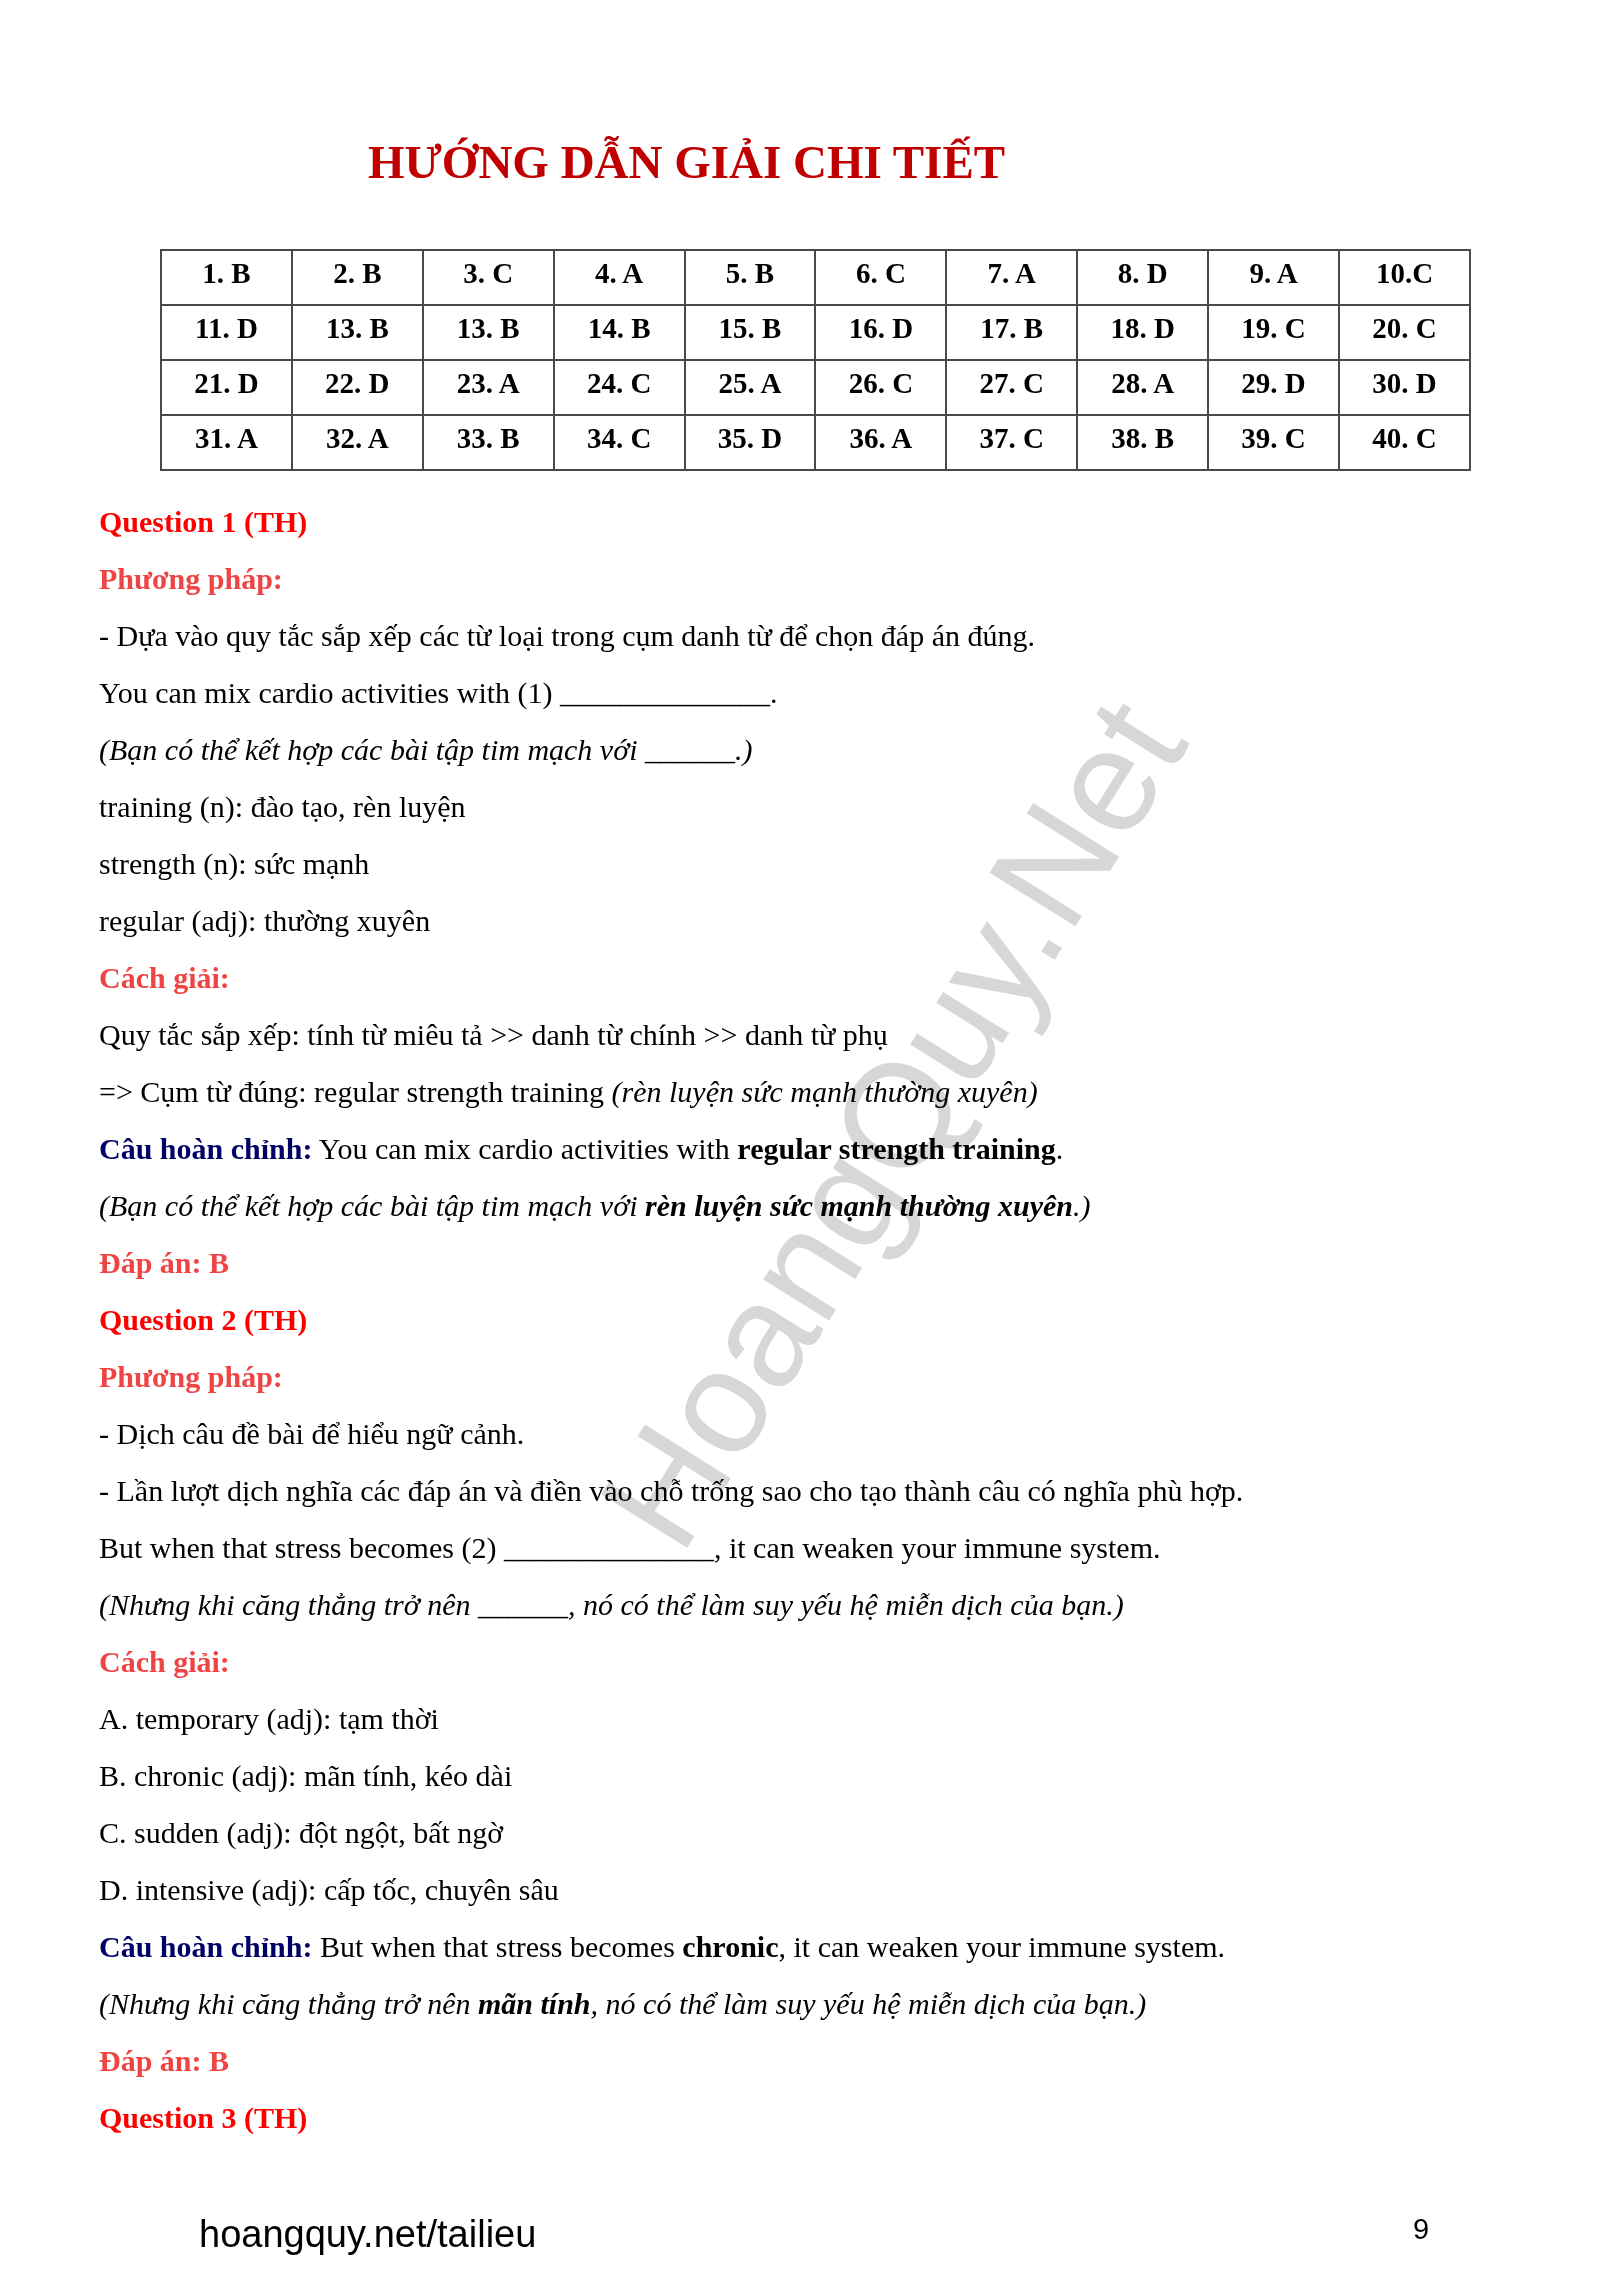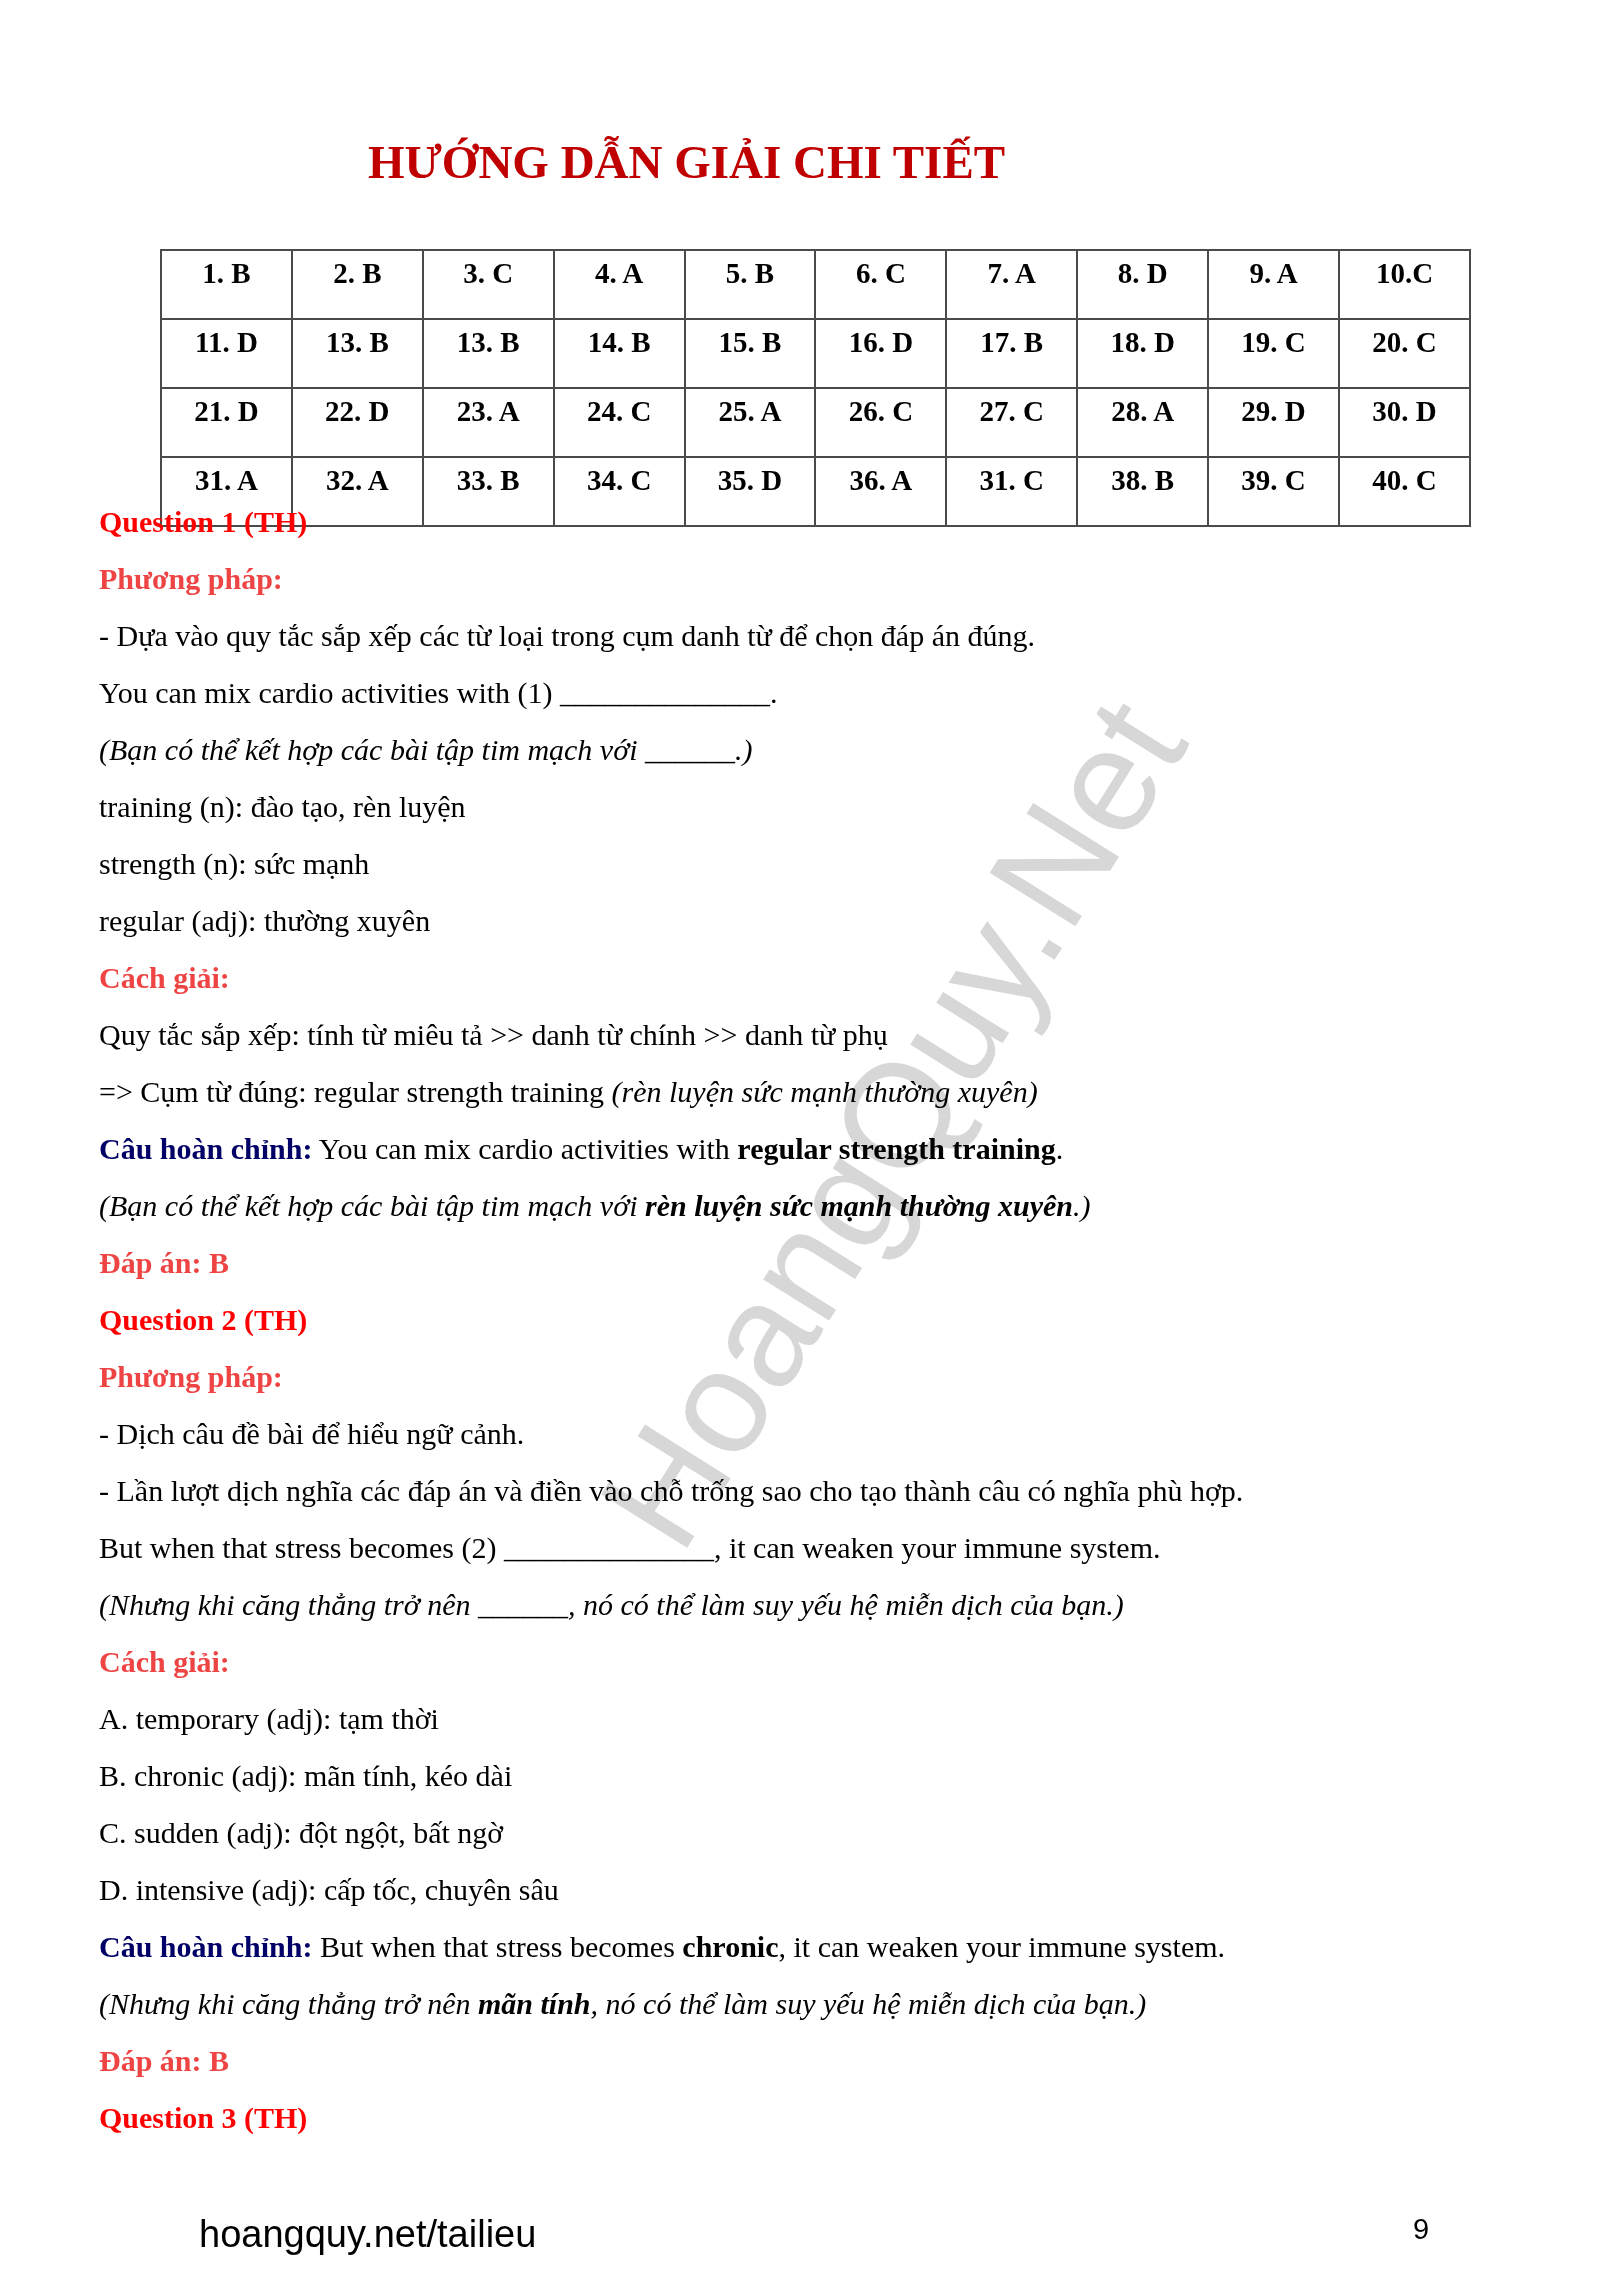--- a/index.html
+++ b/index.html
@@ -10,21 +10,21 @@
   }
   .title {
     position: absolute; left: 0; top: 135px; width: 1373px; text-align: center;
     font-size: 47px; font-weight: bold; color: #c00000; letter-spacing: 0px;
   }
   table.answers {
     position: absolute; left: 160px; top: 249px;
     border-collapse: collapse; width: 1311px;
   }
   table.answers td {
-    border: 2px solid #4a4a4a; width: 130px; height: 69px;
+    border: 2px solid #4a4a4a; width: 130px; height: 55px;
     text-align: center; vertical-align: top; padding-top: 5.9px;
     font-size: 29px; font-weight: bold; box-sizing: border-box;
   }
   .content { position: absolute; left: 99px; top: 493px; width: 1431px; }
   .line { height: 57px; line-height: 57px; font-size: 30px; white-space: nowrap; }
   .q-head { color: #ff0000; font-weight: bold; }
   .sec-head { color: #ef4444; font-weight: bold; }
   .it { font-style: italic; }
   .b { font-weight: bold; }
   .lbl { color: #000066; font-weight: bold; }
@@ -89,21 +89,21 @@
     <td>29. D</td>
     <td>30. D</td>
   </tr>
   <tr>
     <td>31. A</td>
     <td>32. A</td>
     <td>33. B</td>
     <td>34. C</td>
     <td>35. D</td>
     <td>36. A</td>
-    <td>31. C</td>
+    <td>37. C</td>
     <td>38. B</td>
     <td>39. C</td>
     <td>40. C</td>
   </tr>
 </tbody>
   </table>
 
 <div class="content">
 
   <div class="line q-head">Question 1 (TH)</div>

